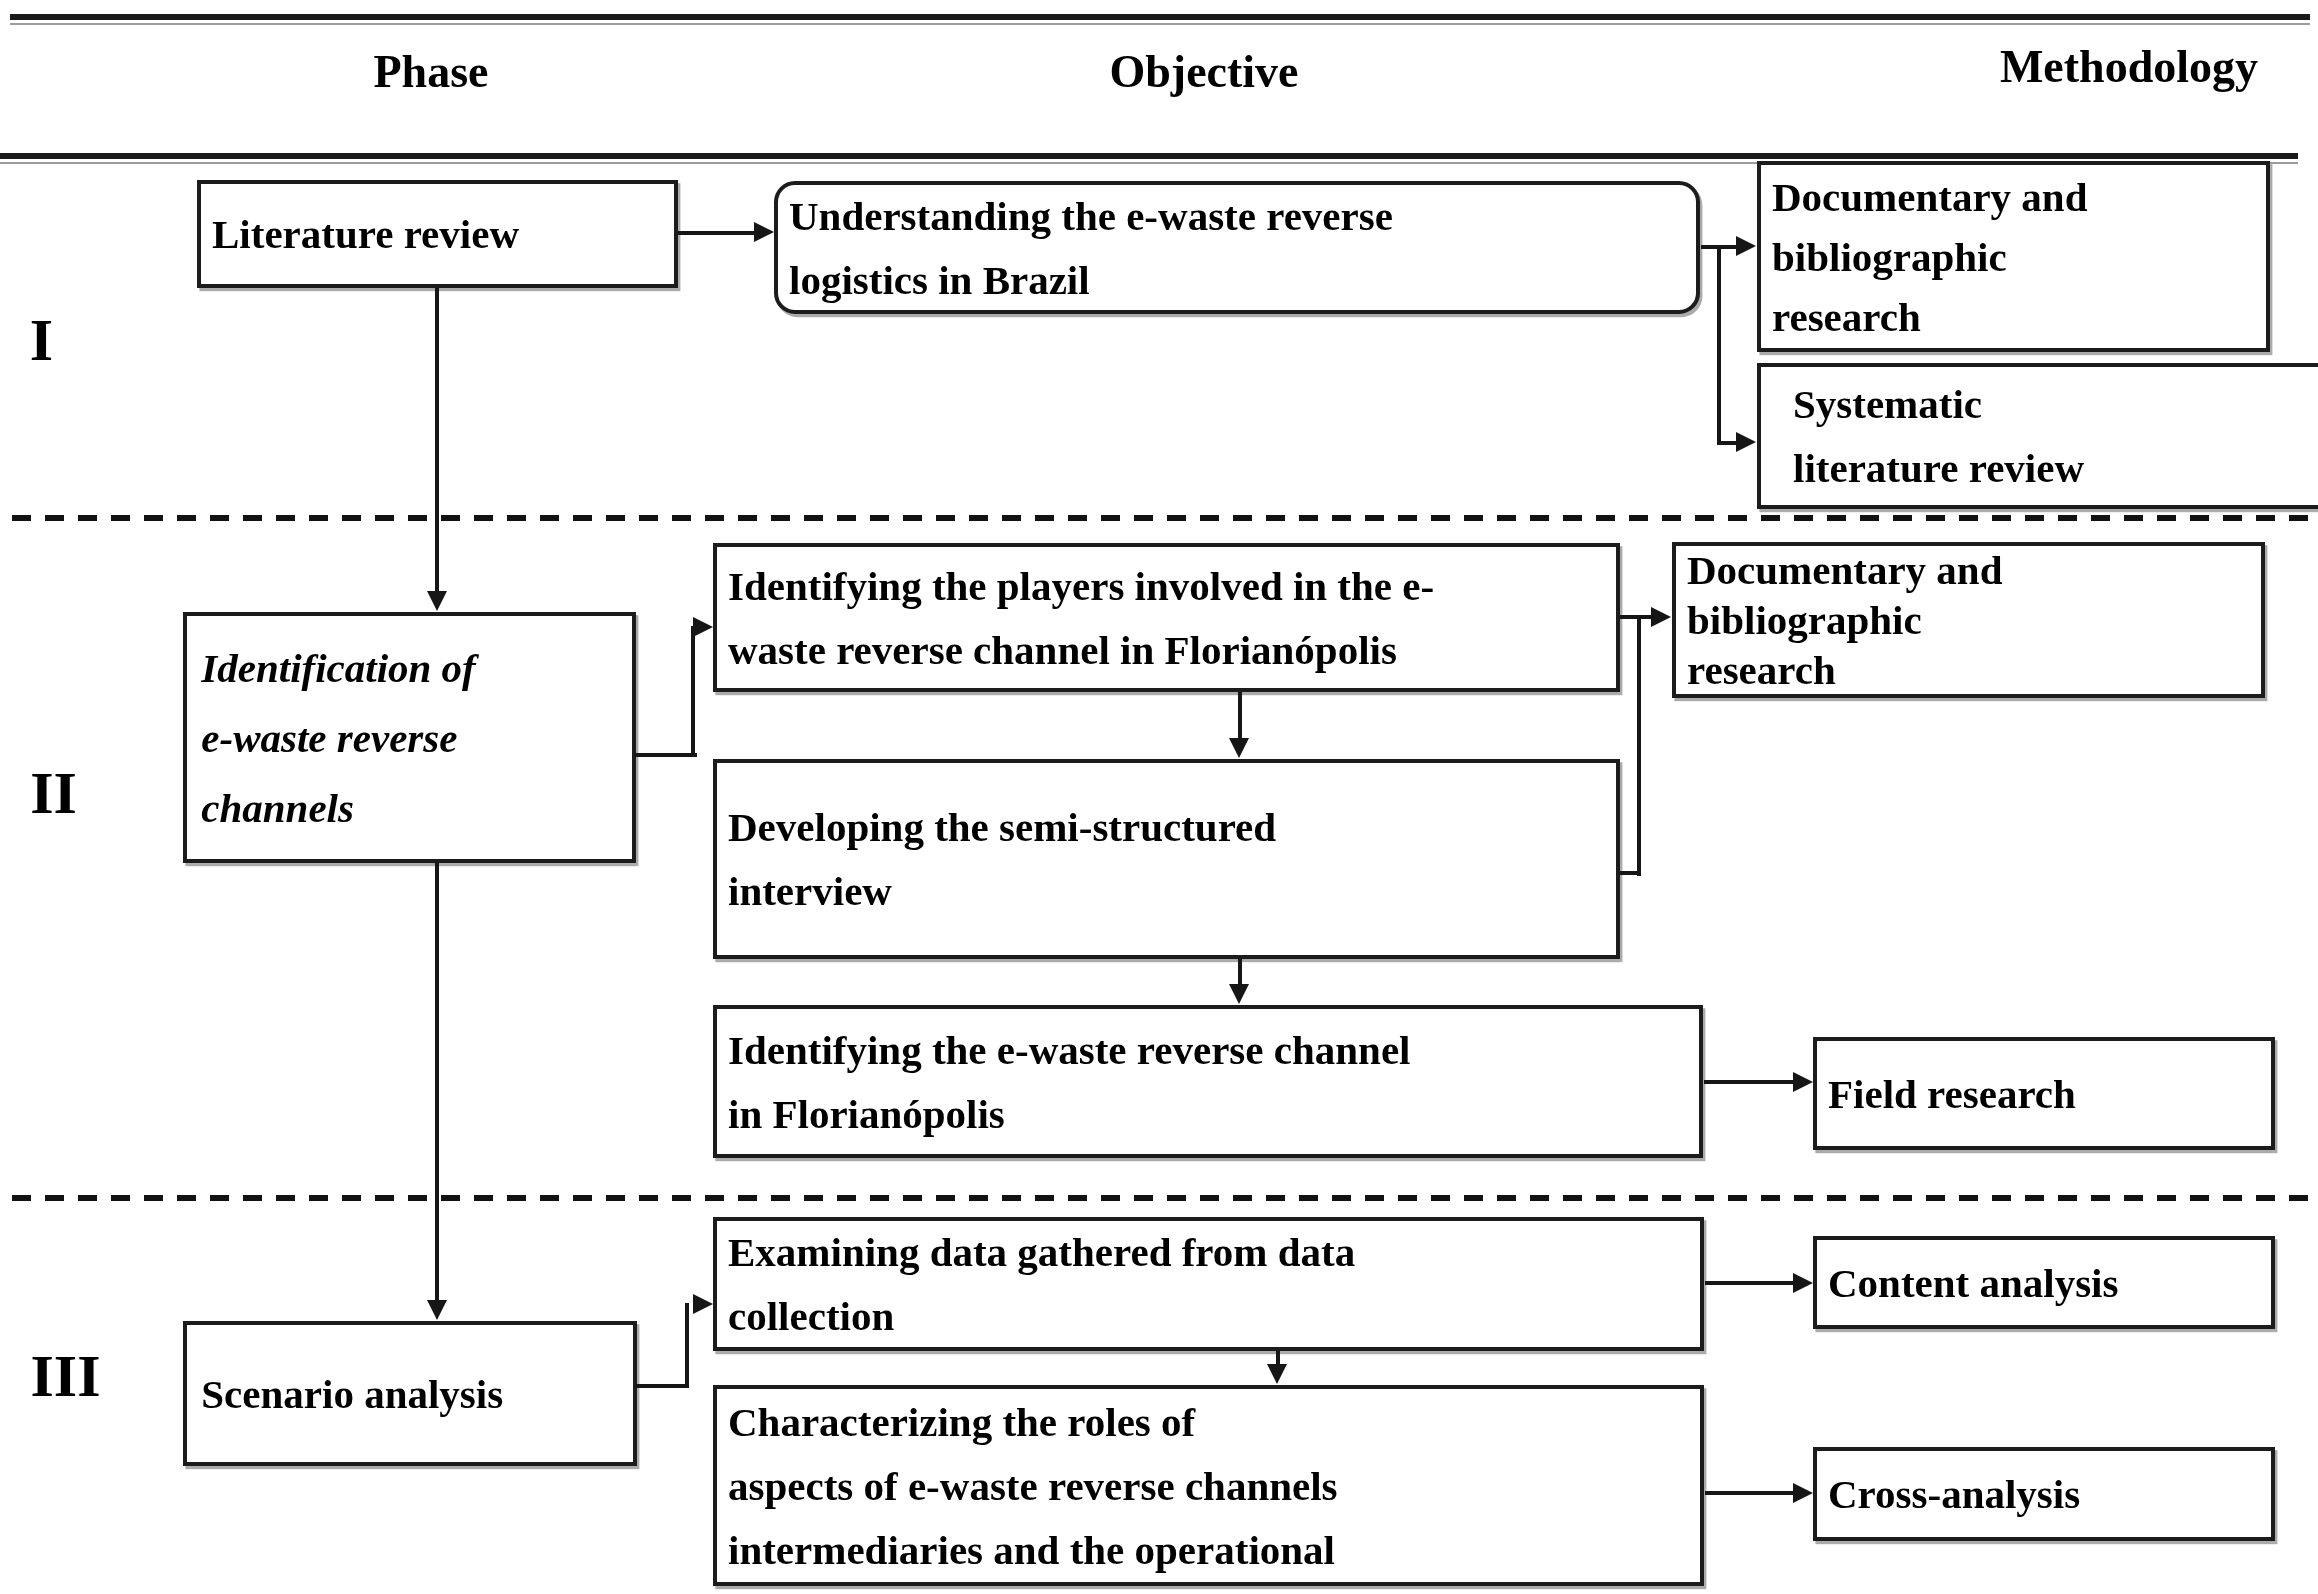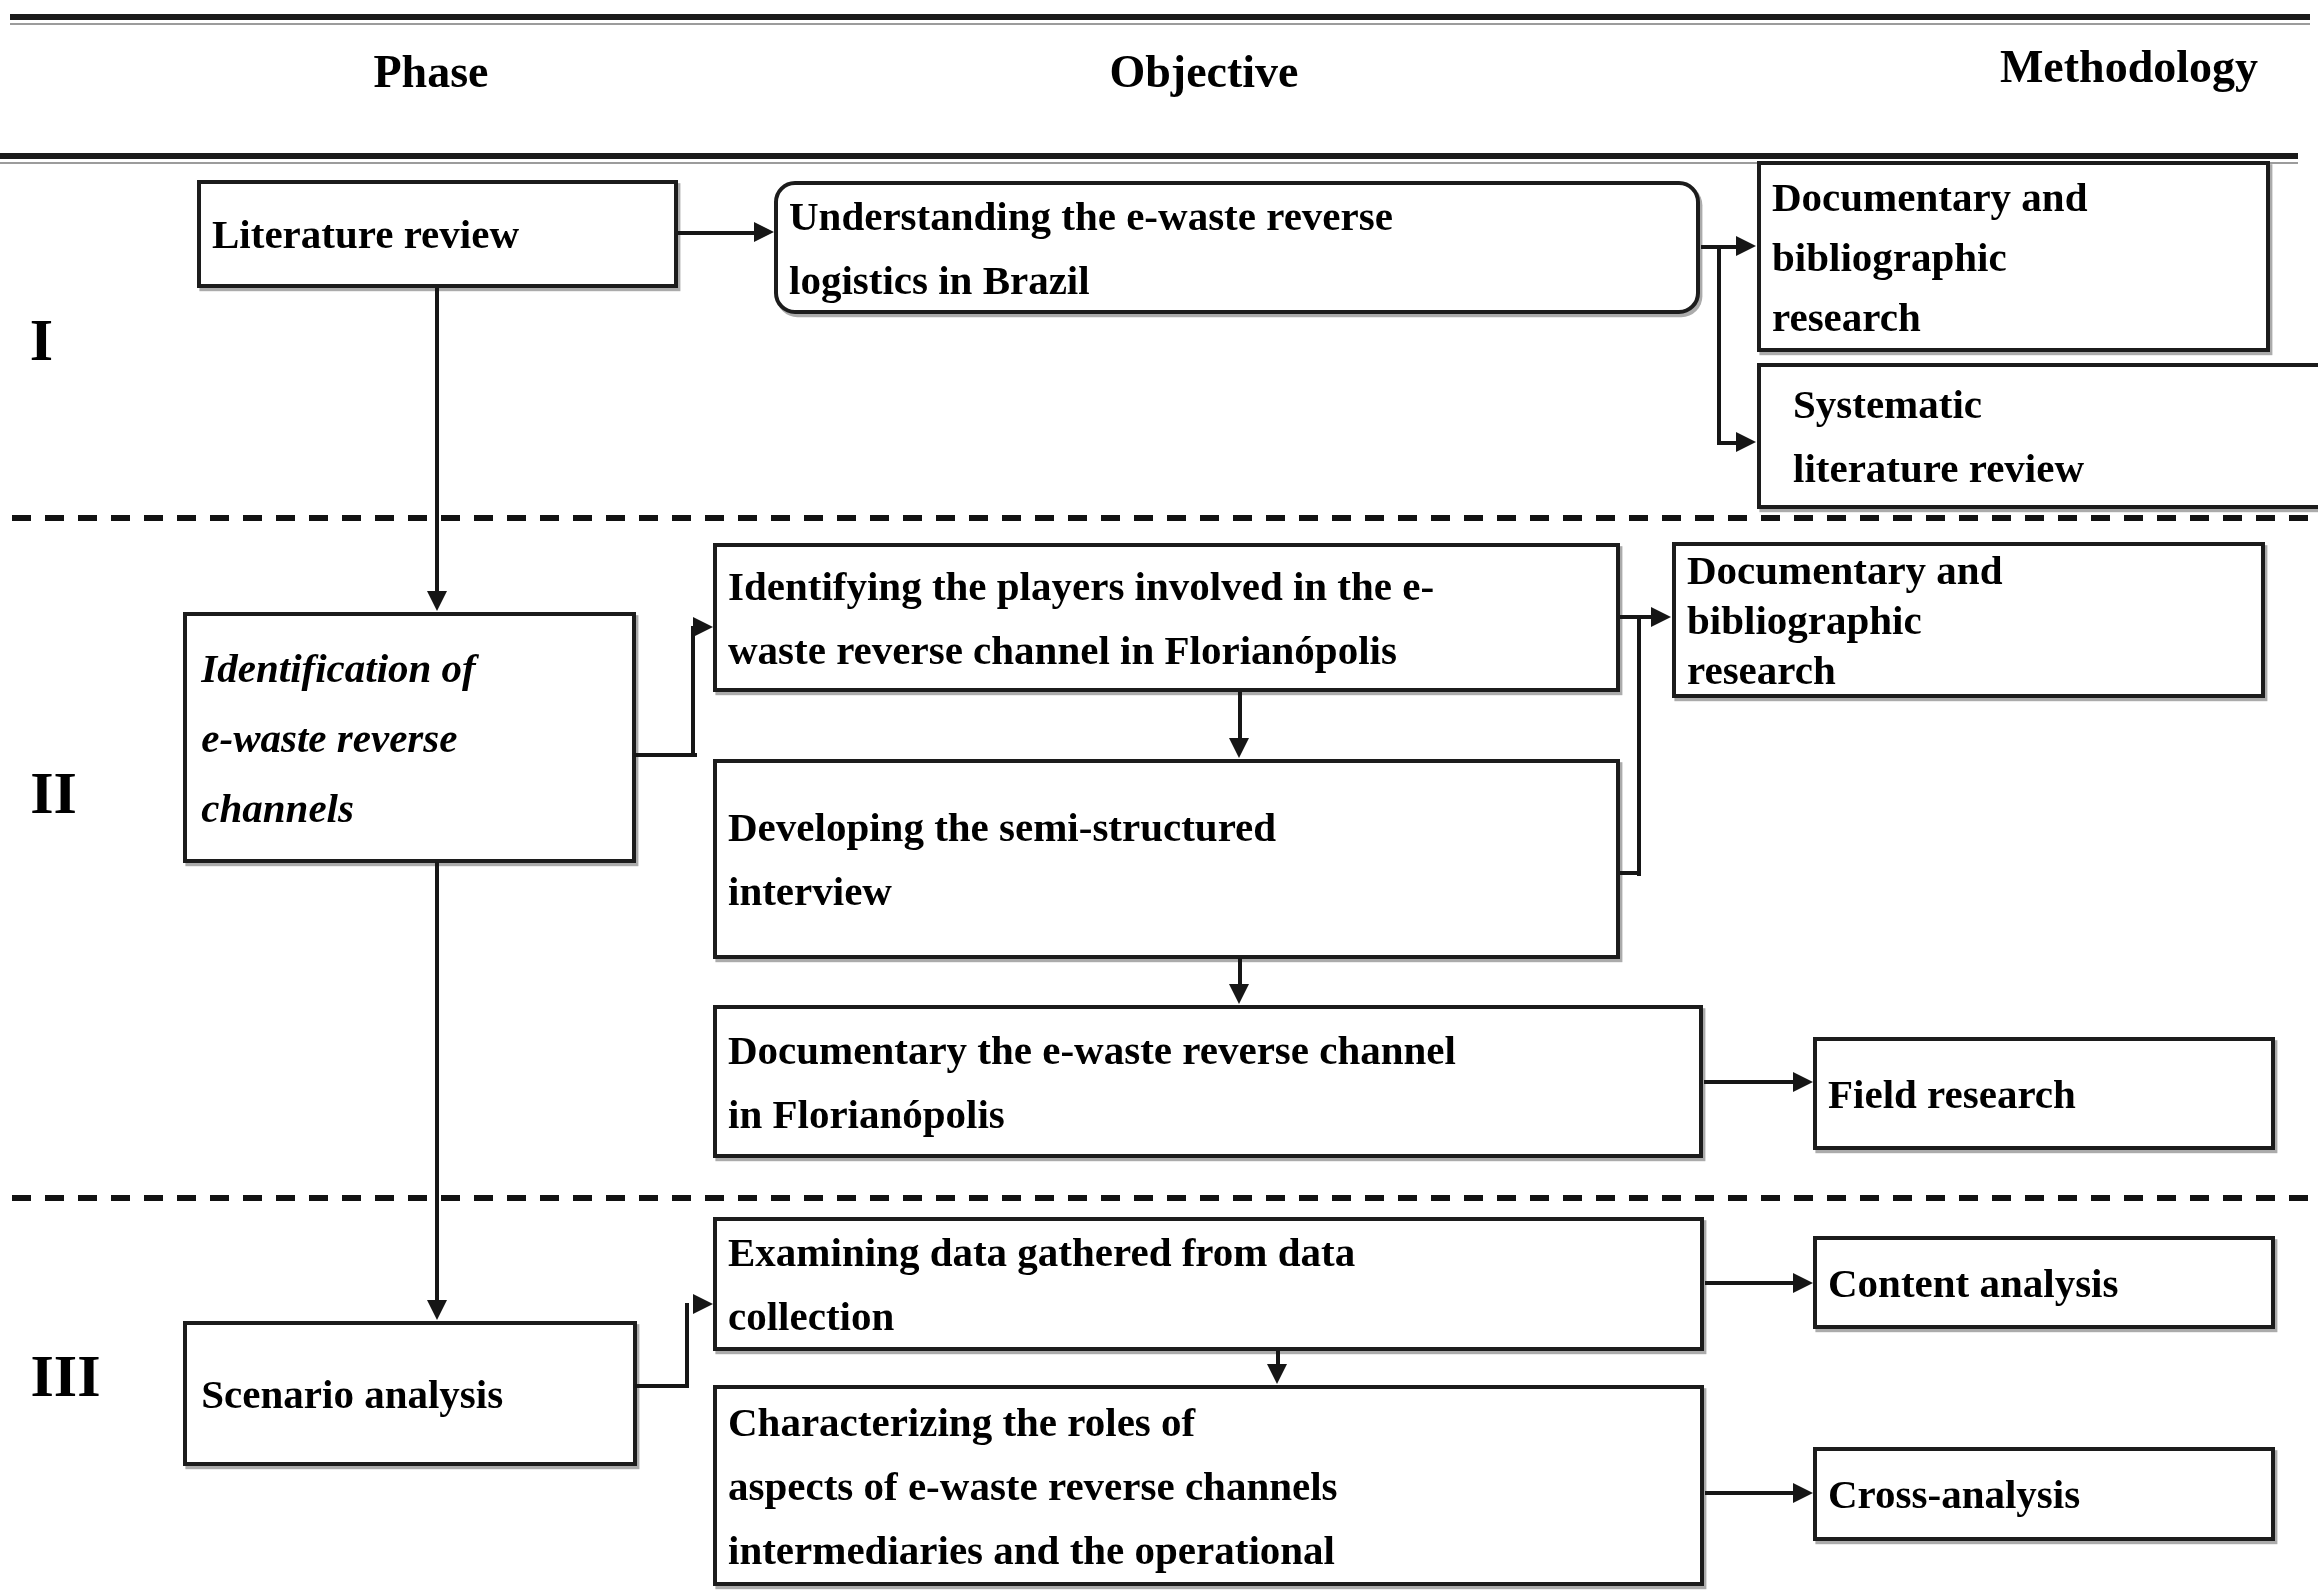--- a/index.html
+++ b/index.html
@@ -81,21 +81,21 @@
     <span class="ln">Identifying the players involved in the e-</span>
     <span class="ln">waste reverse channel in Florianópolis</span>
   </div>
 
   <div class="box" style="left:713px;top:759px;width:907px;height:200px;">
     <span class="ln">Developing the semi-structured</span>
     <span class="ln">interview</span>
   </div>
 
   <div class="box" style="left:713px;top:1005px;width:990px;height:153px;">
-    <span class="ln">Documentary the e-waste reverse channel</span>
+    <span class="ln">Identifying the e-waste reverse channel</span>
     <span class="ln">in Florianópolis</span>
   </div>
 
   <div class="box tight" style="left:1672px;top:542px;width:593px;height:156px;">
     <span class="ln">Documentary and</span>
     <span class="ln">bibliographic</span>
     <span class="ln">research</span>
   </div>
 
   <div class="box" style="left:1813px;top:1037px;width:462px;height:113px;">

